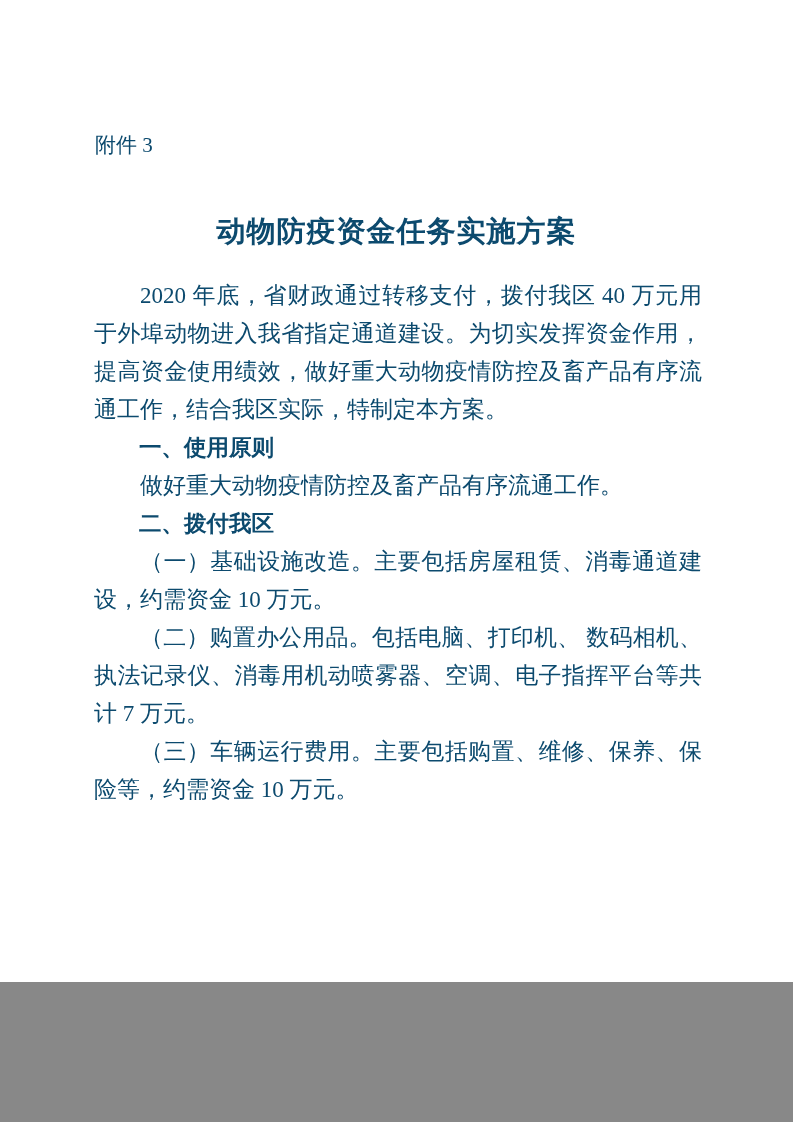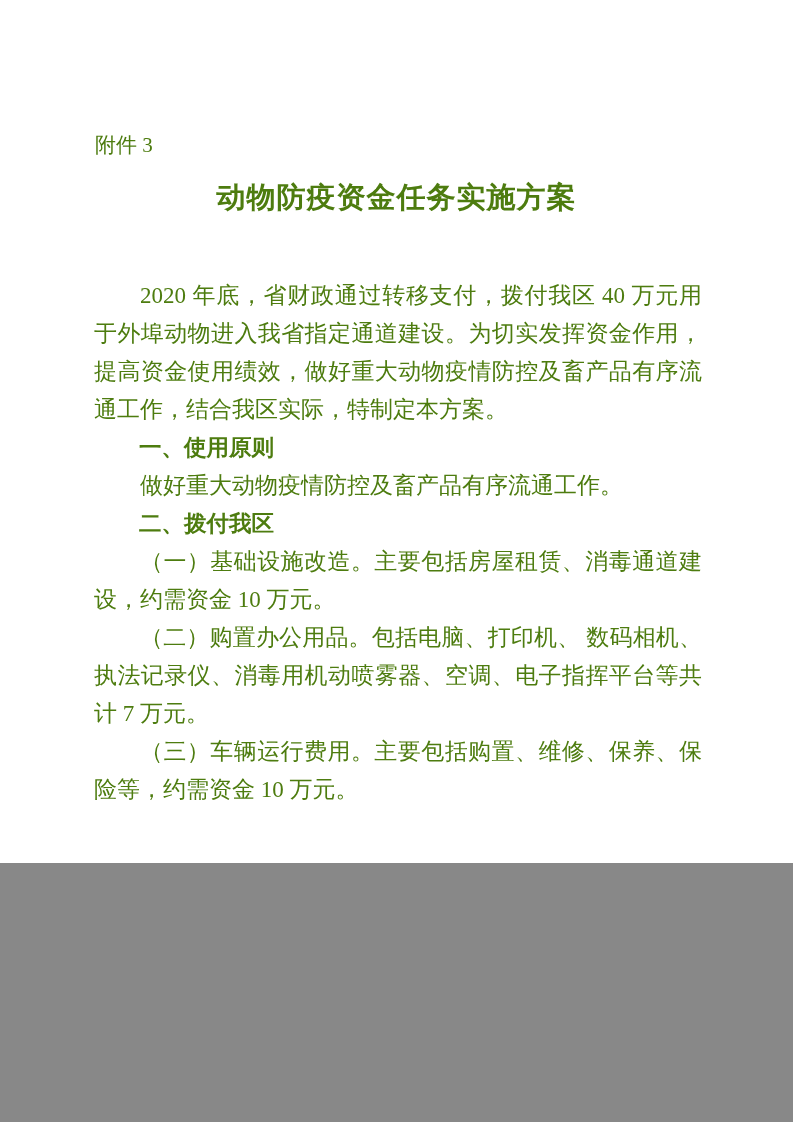--- a/index.html
+++ b/index.html
@@ -3,40 +3,40 @@
 <meta charset="utf-8">
 <style>
   html, body {
     margin: 0;
     padding: 0;
     background: #888;
   }
   .page {
     position: relative;
     width: 793px;
-    height: 863px;
+    height: 982px;
     margin: 0 auto;
     background: #ffffff;
-    color: #4d7c0f;
+    color: #0c4a6e;
     overflow: hidden;
   }
   .attachment-label {
     position: absolute;
     left: 95px;
     top: 131px;
     font-family: "Liberation Serif", "DejaVu Serif", serif;
     font-size: 21px;
     line-height: 28px;
     white-space: nowrap;
   }
   .doc-title {
     position: absolute;
     left: 0;
     right: 0;
-    top: 179px;
+    top: 213px;
     text-align: center;
     font-family: "Liberation Sans", "DejaVu Sans", sans-serif;
     font-weight: bold;
     font-size: 29px;
     line-height: 36px;
     letter-spacing: 1px;
   }
   .content {
     position: absolute;
     left: 94px;

